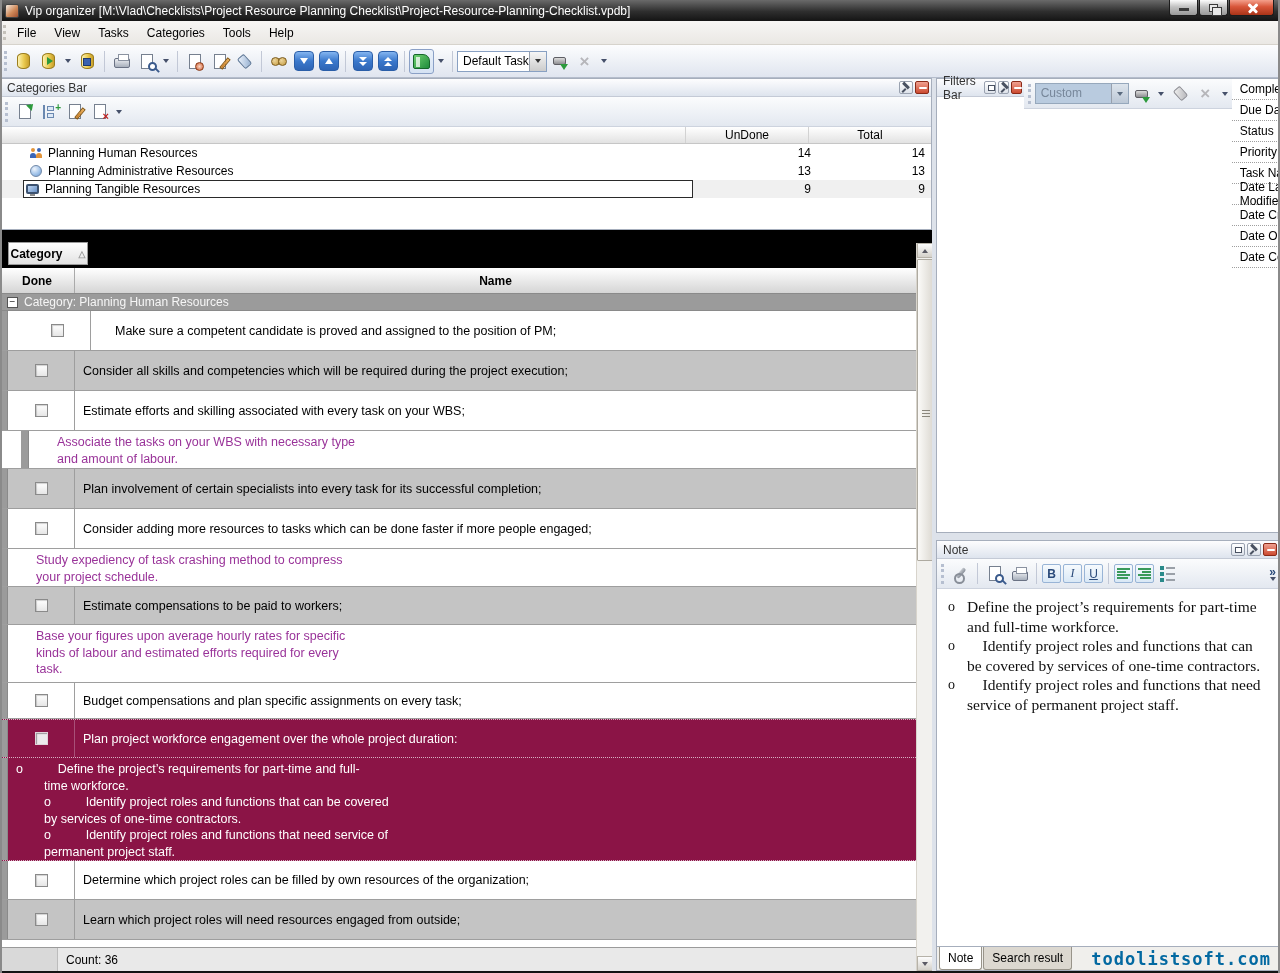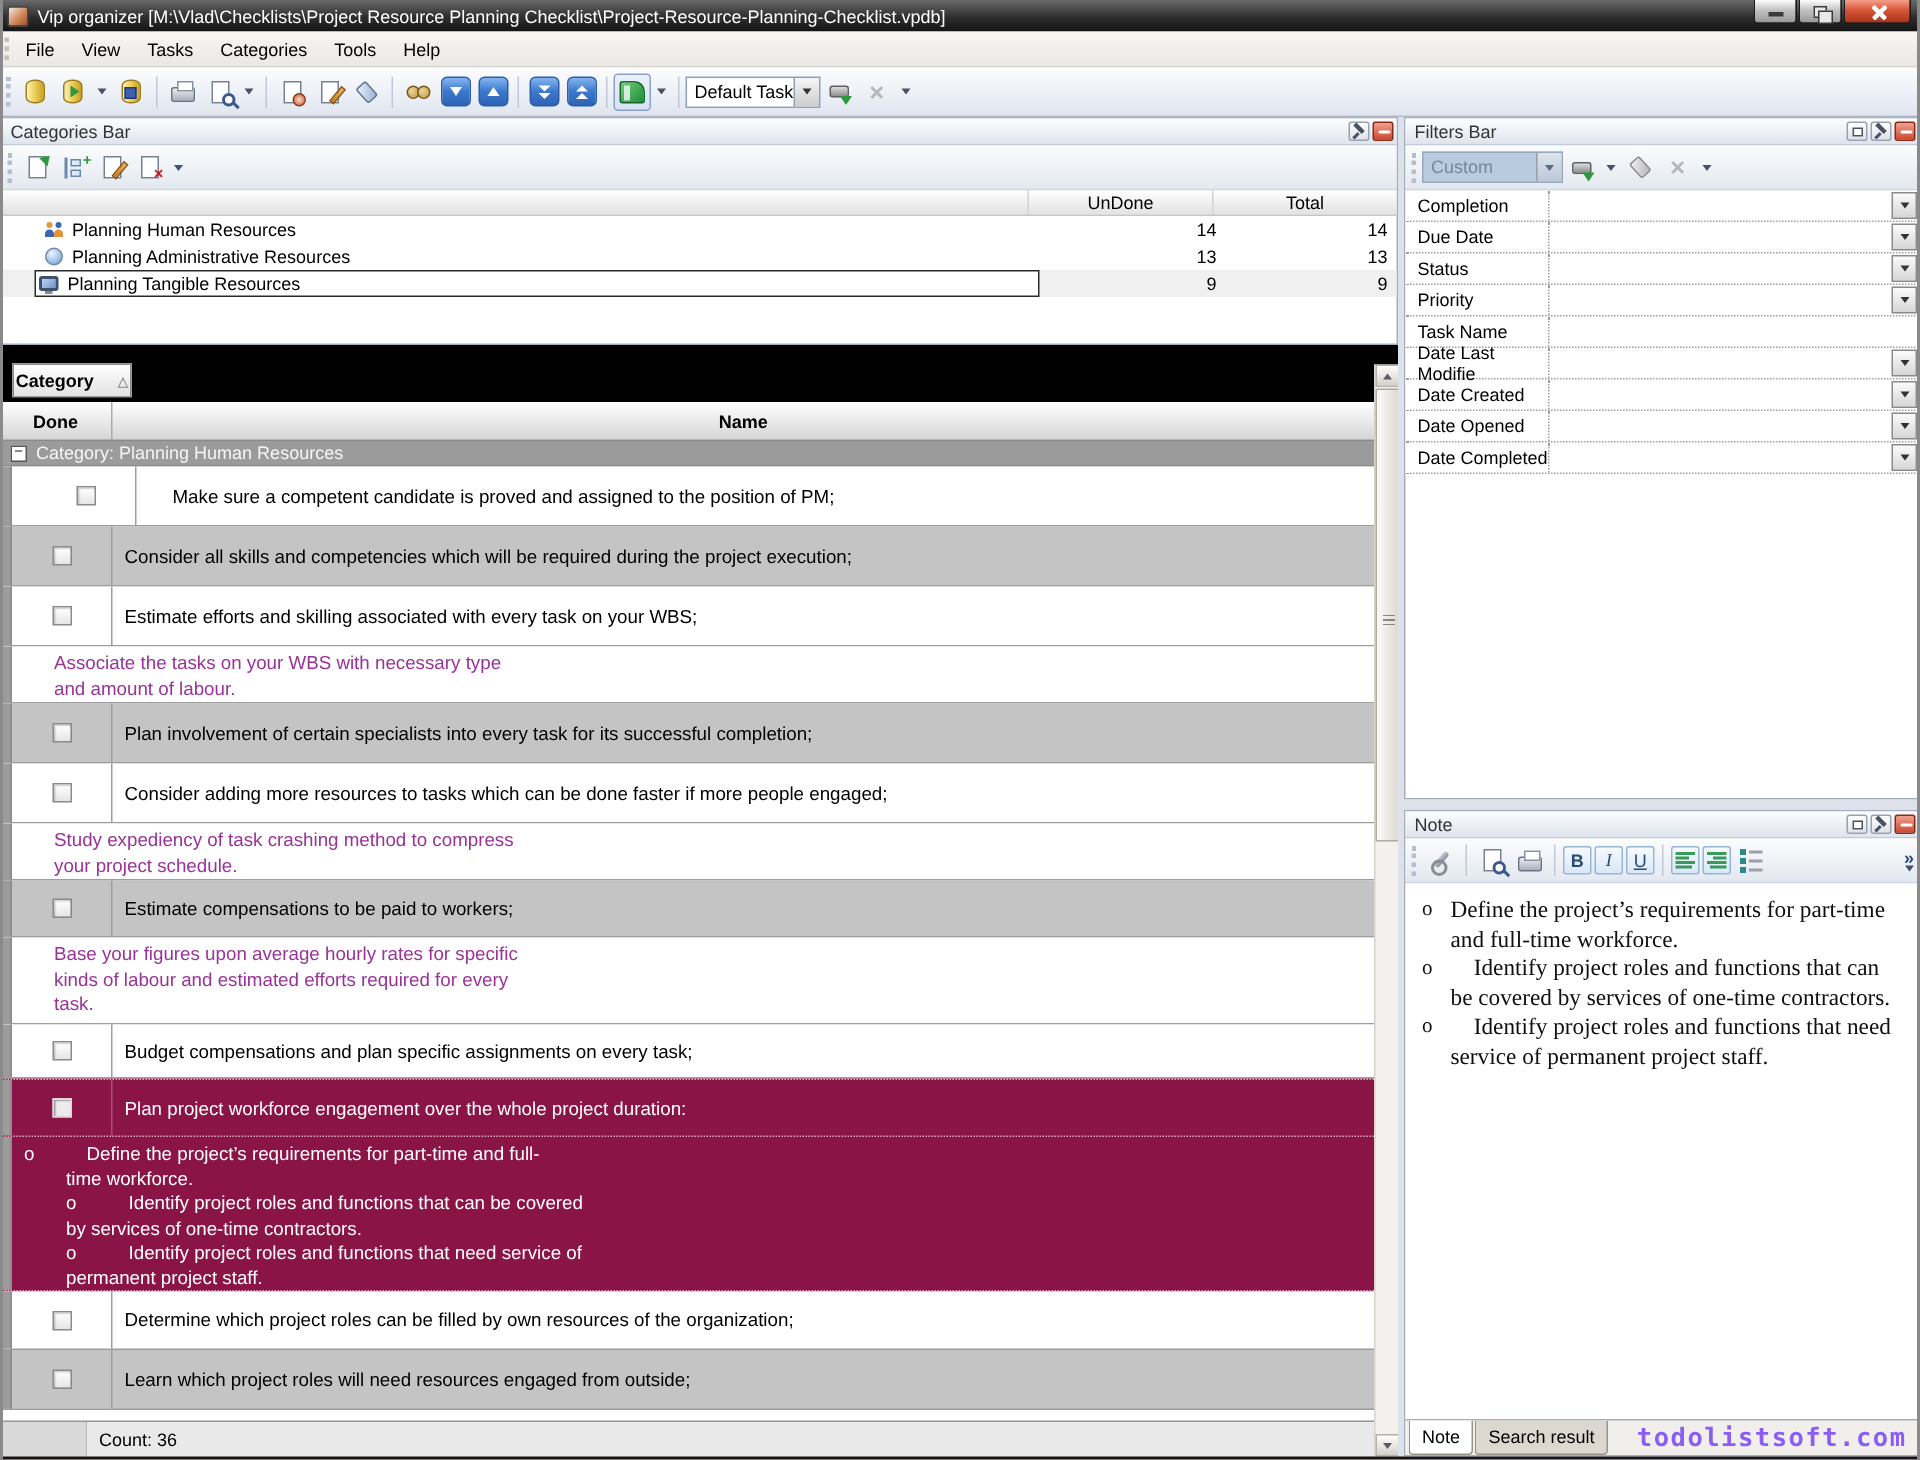--- a/index.html
+++ b/index.html
@@ -157,21 +157,21 @@
   #sb-thumb { position:absolute; left:0; top:16px; width:16px; height:302px;
     background:linear-gradient(90deg,#fbfaf8,#dedbd4); border:1px solid #aeaaa0; border-radius:1px; }
   #sb-thumb:after { content:""; position:absolute; left:4px; top:50%; width:8px; height:7px;
     background:repeating-linear-gradient(#8a867c 0 1px,transparent 1px 3px); }
 
   
   #vsplit { left:932px; top:78px; width:4px; height:893px; background:#dde2ea; }
   #hsplit { left:936px; top:533px; width:344px; height:7px; background:#dde2ea; }
 
   
-  #filters-panel { left:936px; top:78px; width:344px; height:455px; display:flex; flex-direction:column; }
+  #filters-panel { left:936px; top:78px; width:344px; height:455px; display:flex; flex-direction:row; }
   .frows { background:#fff; }
   .frow { height:21px; display:flex; align-items:stretch; border-bottom:1px dotted #9e9e9e; }
   .flabel { width:96px; display:flex; align-items:center; padding-left:8px; border-right:1px dotted #9e9e9e; }
   .fval { flex:1; }
   .fbtn { width:17px; margin:1px; background:linear-gradient(#fbfbfb,#d6d6d6); border:1px solid #8a8a8a;
     display:flex; align-items:center; justify-content:center; }
   .fbtn .tri-d { border-top-color:#333; }
 
   
   #note-panel { left:936px; top:540px; width:344px; height:431px; display:flex; flex-direction:column; }
@@ -195,21 +195,21 @@
   #note-content { flex:1; background:#fff; padding:8px 6px 0 8px;
     font-family:"Liberation Serif",serif; font-size:15.5px; line-height:19.5px; color:#101010; }
   .bullet { display:flex; }
   .bmark { width:22px; padding-left:3px; font-size:14px; }
   .btext { flex:1; padding-right:2px; }
   .tabstrip { height:24px; background:#f0efec; border-top:1px solid #a6aebc; display:flex; align-items:stretch; padding-left:2px; position:relative; }
   .tab { border:1px solid #98948a; border-top:none; background:#dcd8d0; padding:0 8px; display:flex; align-items:center;
     border-radius:0 0 3px 3px; margin-right:1px; }
   .tab.active { background:#fff; }
   #branding { position:absolute; right:8px; top:2px; font-family:"DejaVu Sans Mono",monospace;
-    font-weight:bold; font-size:17px; letter-spacing:1px; color:#8b5cf6; }
+    font-weight:bold; font-size:17px; letter-spacing:1px; color:#0369a1; }
 
   #bottom-edge { left:0; top:971px; width:1280px; height:2px; background:#141414; }
   #frame { position:absolute; inset:0; border-left:2px solid #8a8a8a; border-right:2px solid #8a8a8a; pointer-events:none; }
 </style>
 </head>
 <body>
 
 <div class="abs" id="titlebar">
   <div class="app-ico"></div>
   <div id="title-text">Vip organizer [M:\Vlad\Checklists\Project Resource Planning Checklist\Project-Resource-Planning-Checklist.vpdb]</div>
@@ -440,21 +440,21 @@
       </div>
     <div class="name">Consider all skills and competencies which will be required during the project execution;</div>
   </div>
   <div class="trow" style="height:40px;">
     <div class="gut"></div>
       <div class="done">
         <span class="cb"></span>
       </div>
     <div class="name">Estimate efforts and skilling associated with every task on your WBS;</div>
   </div>
-  <div class="nrow" style="height:38px;">
+  <div class="nrow" style="height:38px;padding-left:21px;">
     <div class="gut"></div>
     <div class="ntext">Associate the tasks on your WBS with necessary type
 and amount of labour.</div>
   </div>
   <div class="trow gray" style="height:40px;">
     <div class="gut"></div>
       <div class="done">
         <span class="cb"></span>
       </div>
     <div class="name">Plan involvement of certain specialists into every task for its successful completion;</div>

